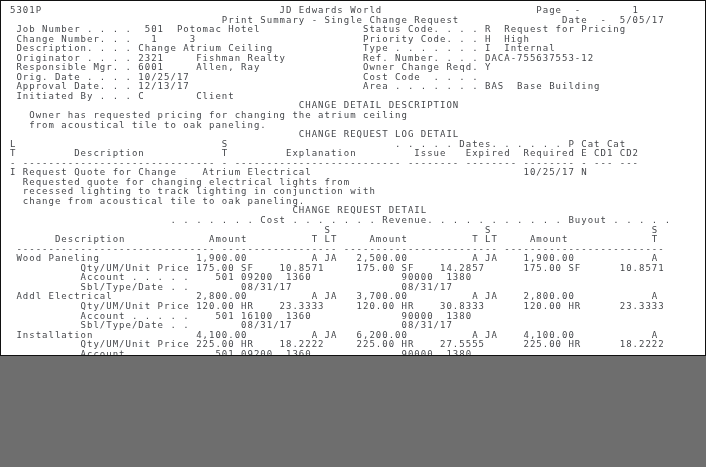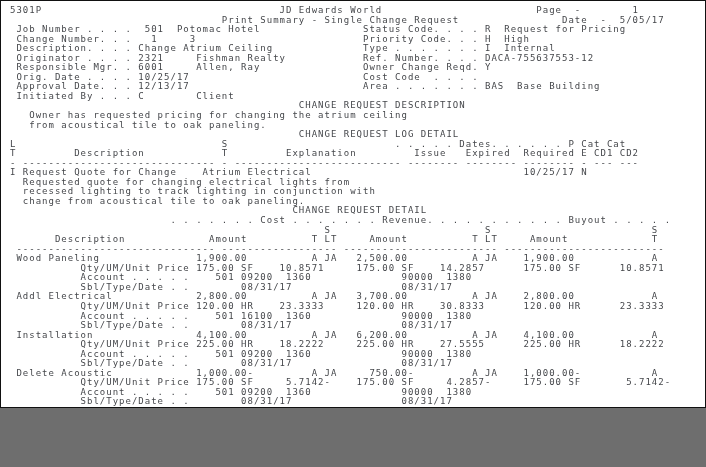--- a/index.html
+++ b/index.html
@@ -1,19 +1,19 @@
 <!DOCTYPE html>
 <html><head>
 <meta charset="utf-8">
 <style>
   html, body { margin: 0; padding: 0; background: #6e6e6e; }
   .page {
     position: relative;
     width: 706px;
-    height: 408px;
+    height: 356px;
     box-sizing: border-box;
     background: #ffffff;
     border: 1px solid #111111;
     overflow: hidden;
     padding: 5px 0 0 9px;
   }
   .seg {
     margin: 0;
     padding: 0;
     font-family: "DejaVu Sans Mono", "Liberation Mono", monospace;
@@ -33,21 +33,21 @@
 </pre>
   <pre class="seg"> Job Number . . . .  501  Potomac Hotel                Status Code. . . . R  Request for Pricing
  Change Number. . .   1     3                          Priority Code. . . H  High
  Description. . . . Change Atrium Ceiling              Type . . . . . . . I  Internal
  Originator . . . . 2321     Fishman Realty            Ref. Number. . . . DACA-755637553-12
  Responsible Mgr. . 6001     Allen, Ray                Owner Change Reqd. Y
  Orig. Date . . . . 10/25/17                           Cost Code  . . . .
  Approval Date. . . 12/13/17                           Area . . . . . . . BAS  Base Building
  Initiated By . . . C        Client
 </pre>
-  <pre class="seg">                                             CHANGE REQUEST DESCRIPTION
+  <pre class="seg">                                             CHANGE DETAIL DESCRIPTION
    Owner has requested pricing for changing the atrium ceiling
    from acoustical tile to oak paneling.
 </pre>
   <pre class="seg">                                             CHANGE REQUEST LOG DETAIL
 L                                S                          . . . . . Dates. . . . . . P Cat Cat
 T         Description            T         Explanation         Issue   Expired  Required E CD1 CD2
 - ------------------------------ - -------------------------- -------- -------- -------- - --- ---
 I Request Quote for Change    Atrium Electrical                                 10/25/17 N
   Requested quote for changing electrical lights from
   recessed lighting to track lighting in conjunction with

